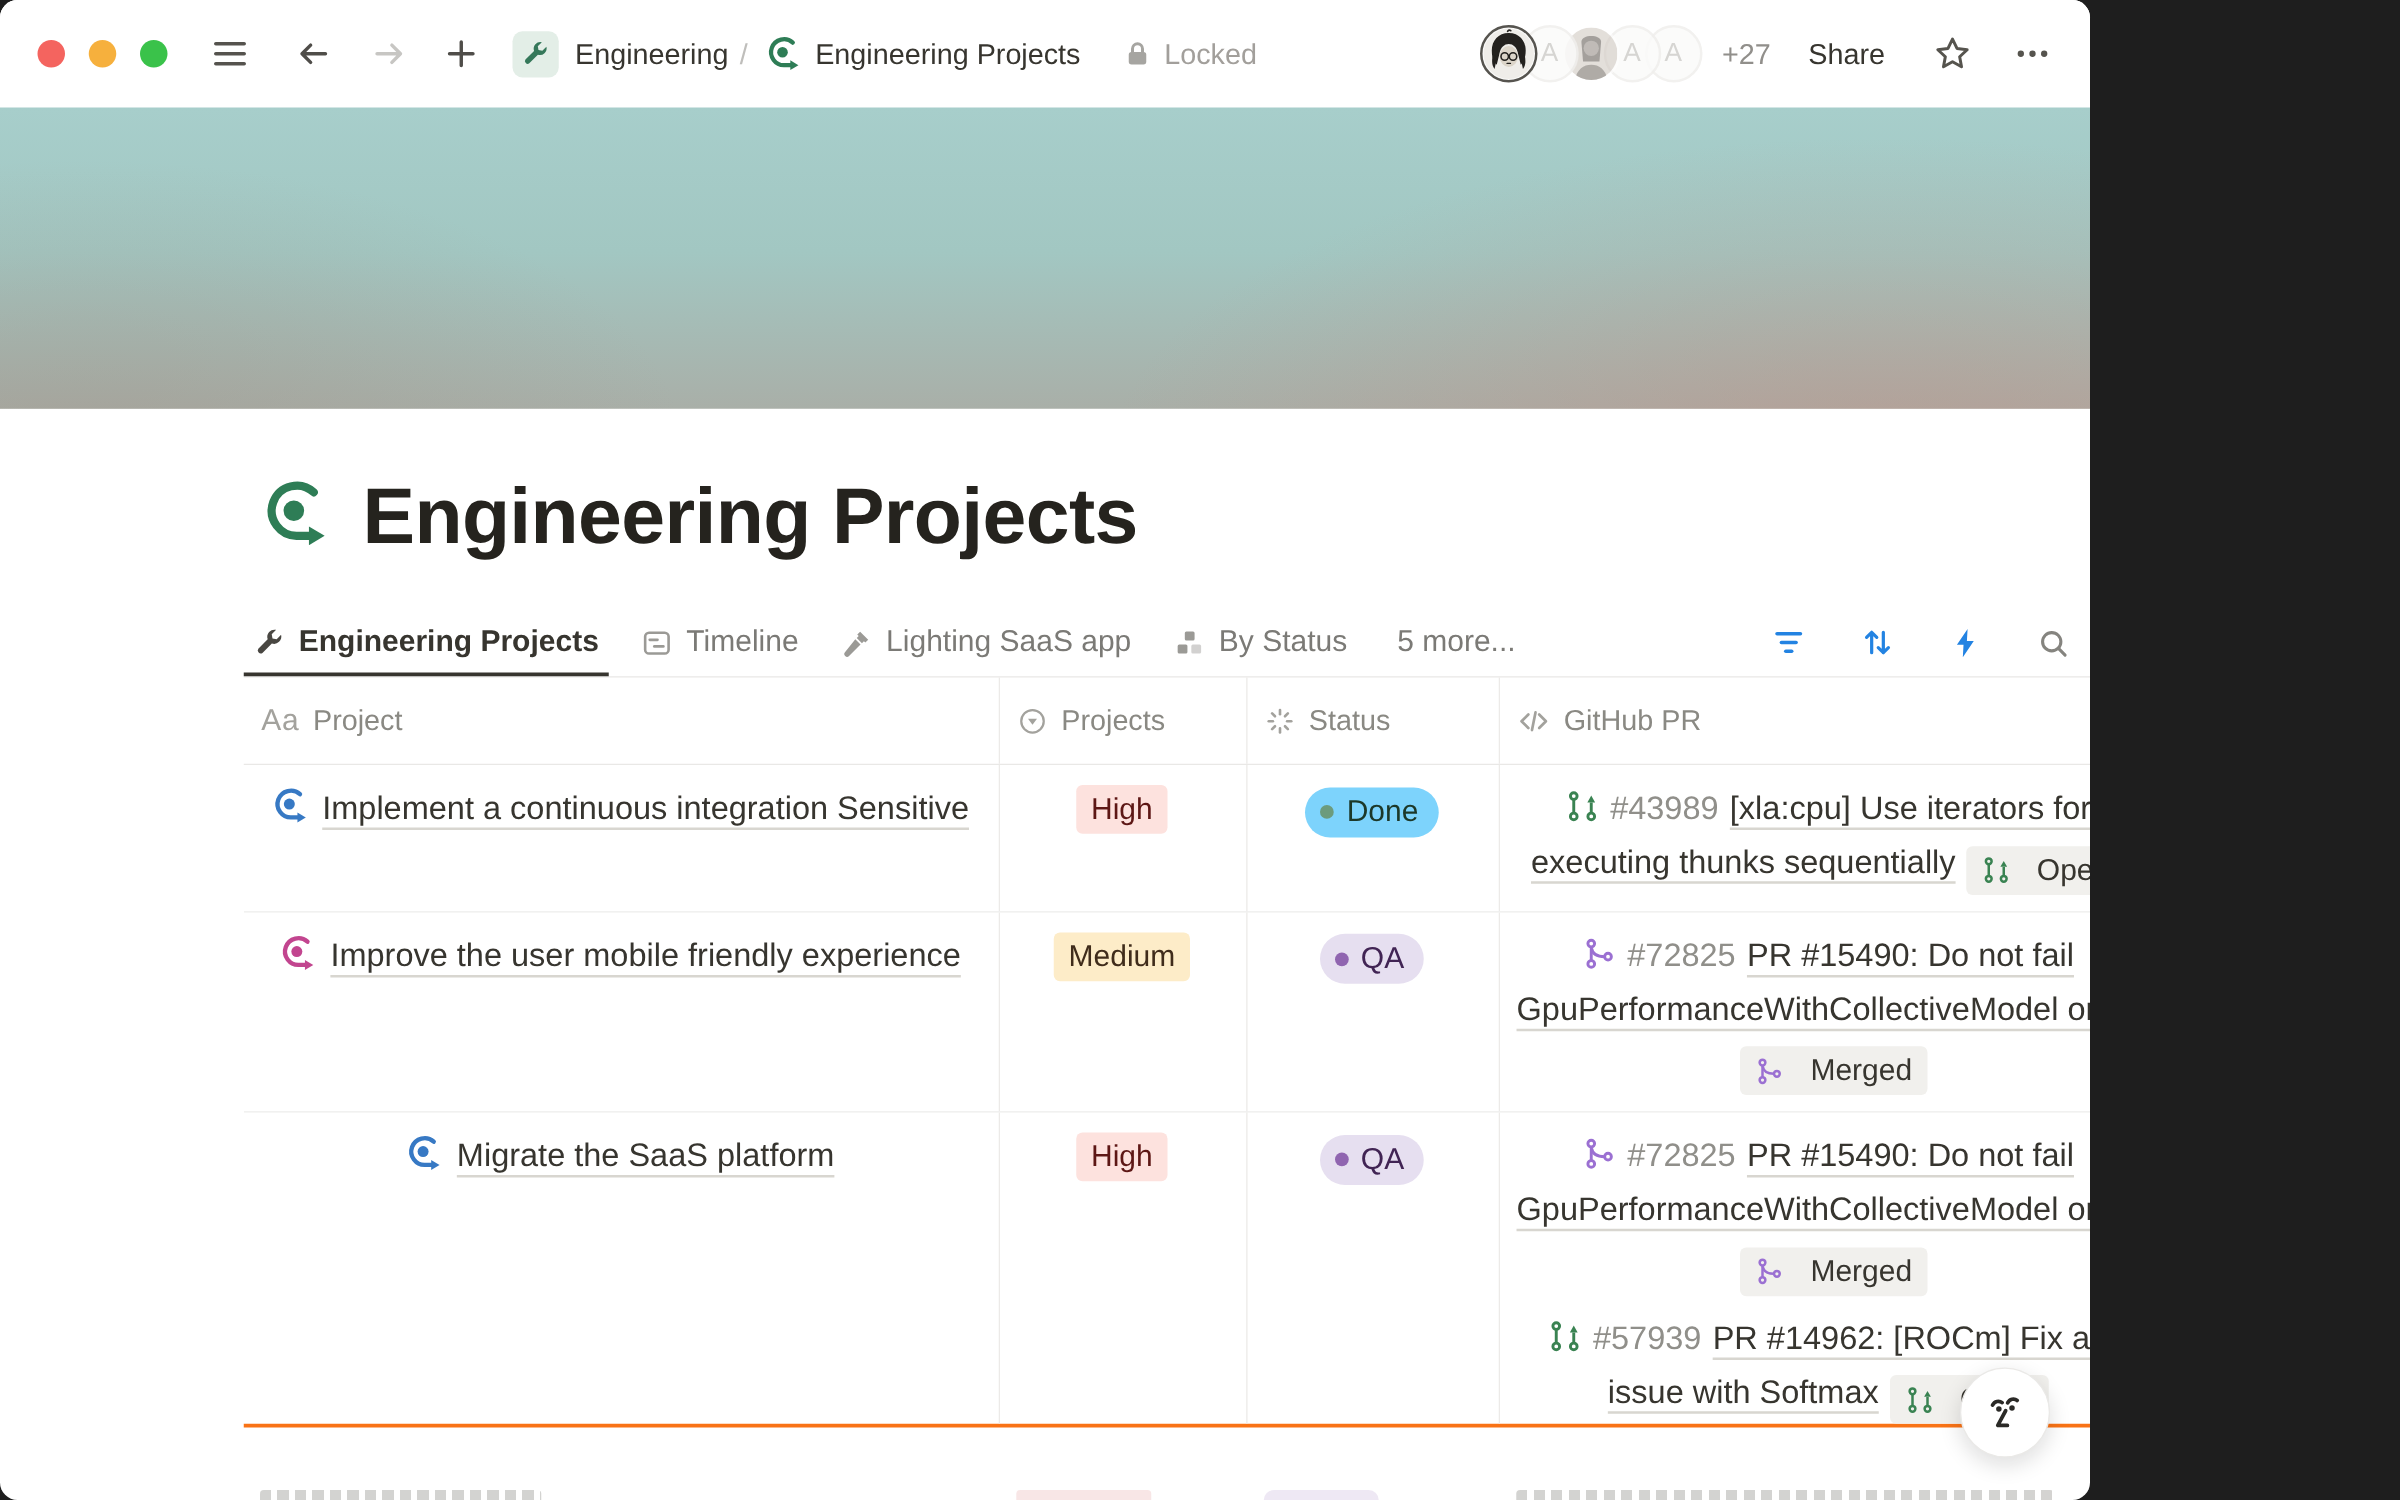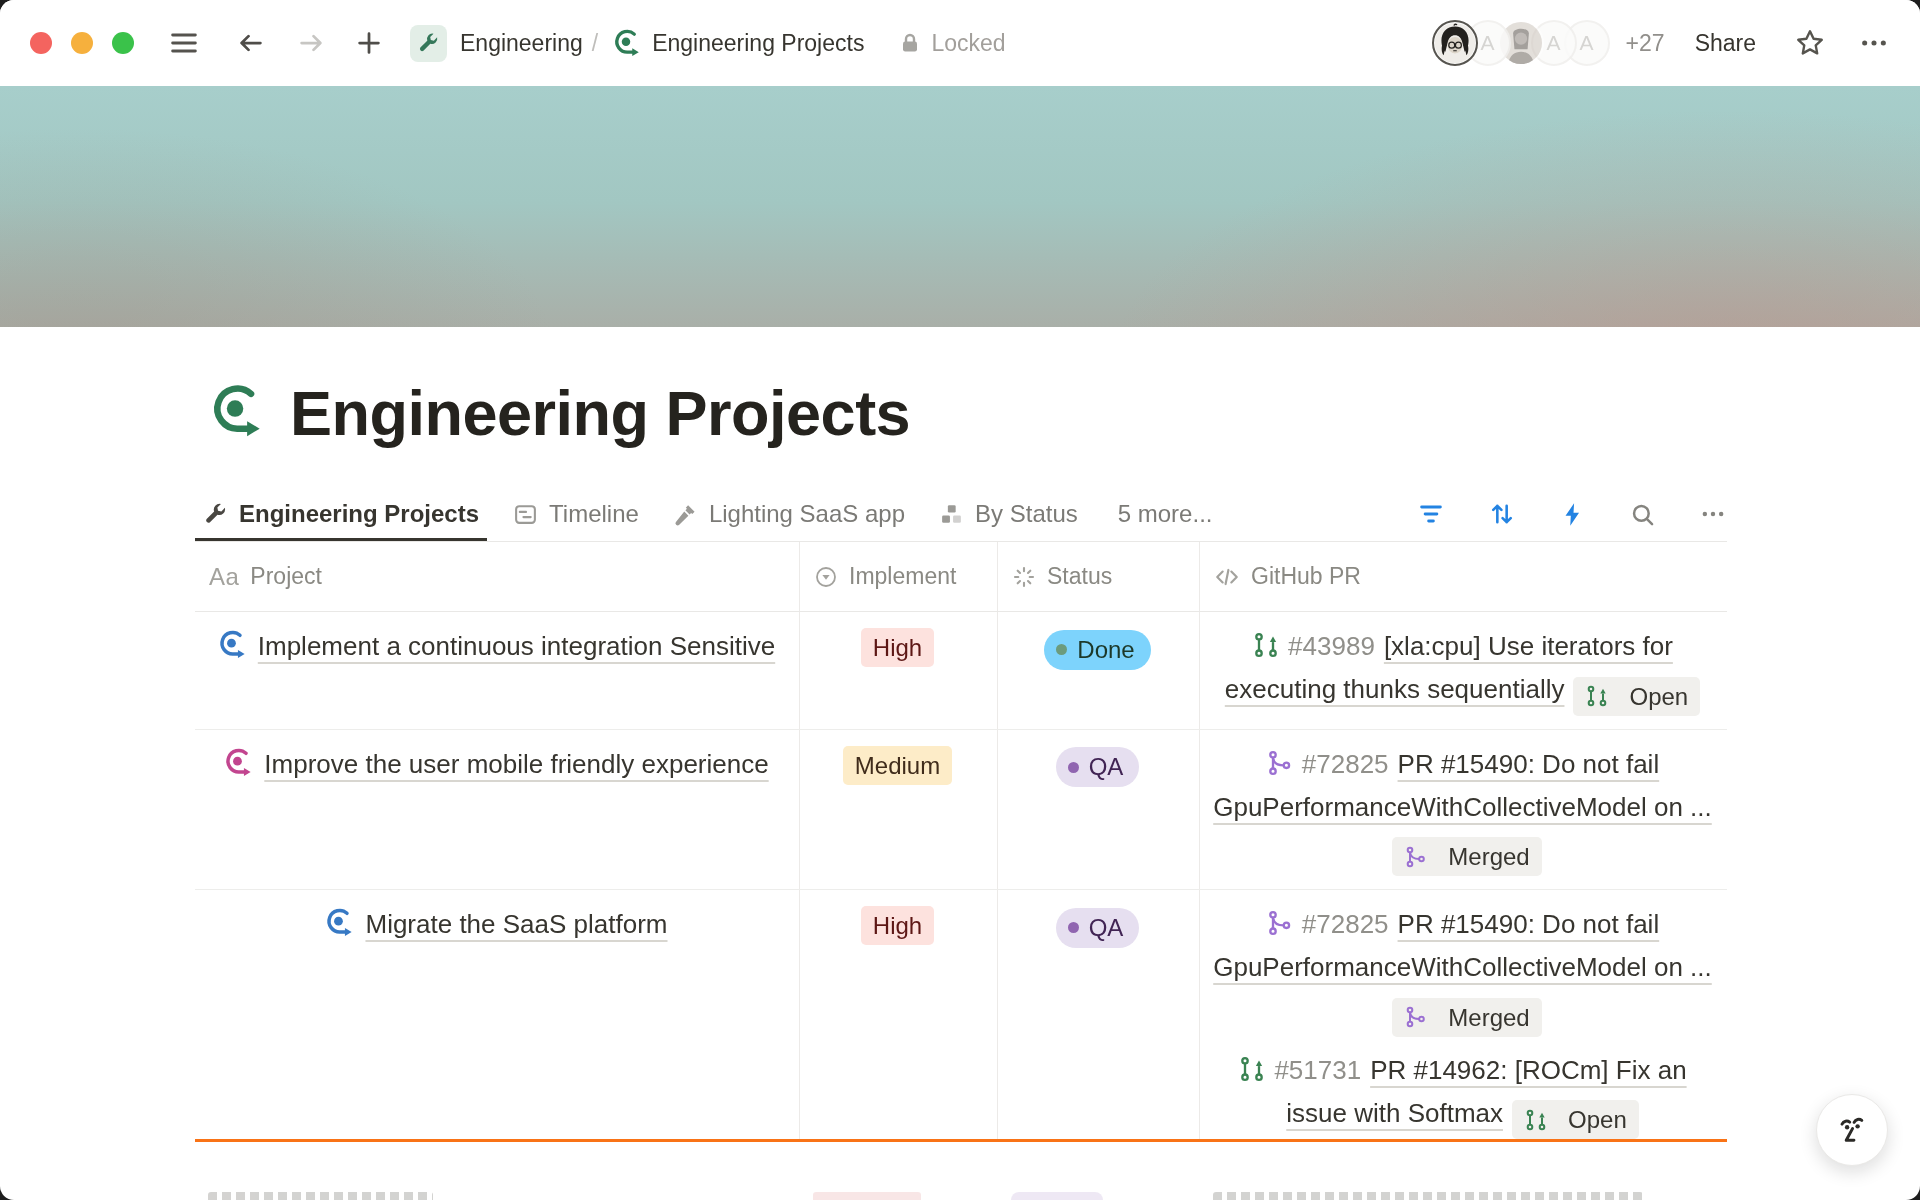--- a/index.html
+++ b/index.html
@@ -1,17 +1,17 @@
 <!DOCTYPE html>
 <html><head>
 <meta charset="utf-8">
 <style>
   html,body{margin:0;padding:0;background:#1e1e1e;}
   body{width:1920px;height:1200px;font-family:"Liberation Sans","DejaVu Sans",sans-serif;-webkit-font-smoothing:antialiased;}
-  .window{position:relative;width:1920px;height:1200px;border-radius:14px;overflow:hidden;background:#ffffff;}
+  .window{position:relative;width:1672px;height:1200px;border-radius:14px;overflow:hidden;background:#ffffff;}
 
   
   .toolbar{height:86px;display:flex;align-items:center;padding:0 30px;background:#fff;box-sizing:border-box;}
   .lights{display:flex;align-items:center;gap:19px;}
   .light{width:22px;height:22px;border-radius:50%;}
   .ic{display:inline-flex;align-items:center;justify-content:center;background:none;border:none;padding:0;cursor:default;}
   .ic svg{display:block;}
   .tb-menu{margin-left:34px;color:#55534e;}
   .tb-back{margin-left:36px;color:#4f4d49;}
   .tb-fwd{margin-left:30px;color:#c7c6c3;}
@@ -374,21 +374,21 @@
 
     <div class="grid thead">
       <div class="th">
         <span class="aa">Aa</span>
         <span>Project</span>
       </div>
       <div class="th">
         <svg width="24" height="24">
             <use href="#i-select"></use>
           </svg>
-        <span>Implement</span>
+        <span>Projects</span>
       </div>
       <div class="th">
         <svg width="24" height="24">
             <use href="#i-status"></use>
           </svg>
         <span>Status</span>
       </div>
       <div class="th">
         <svg width="26" height="26">
             <use href="#i-code"></use>
@@ -473,21 +473,21 @@
                   <use href="#i-pr-merged"></use>
                 </svg><span class="pr-num">#72825</span><span class="pr-title">PR #15490: Do not fail GpuPerformanceWithCollectiveModel on ...</span><span class="prbadge">
                   <svg class="merged">
                     <use href="#i-pr-merged"></use>
                   </svg>
                   <span>Merged</span>
                 </span></span>
 
   <span class="pr"><svg class="pr-icon open">
                   <use href="#i-pr-open"></use>
-                </svg><span class="pr-num">#51731</span><span class="pr-title">PR #14962: [ROCm] Fix an issue with Softmax</span><span class="prbadge">
+                </svg><span class="pr-num">#57939</span><span class="pr-title">PR #14962: [ROCm] Fix an issue with Softmax</span><span class="prbadge">
                   <svg class="open">
                     <use href="#i-pr-open"></use>
                   </svg>
                   <span>Open</span>
                 </span></span>
 </div>
   </div>
 </div>
     </div>
 

